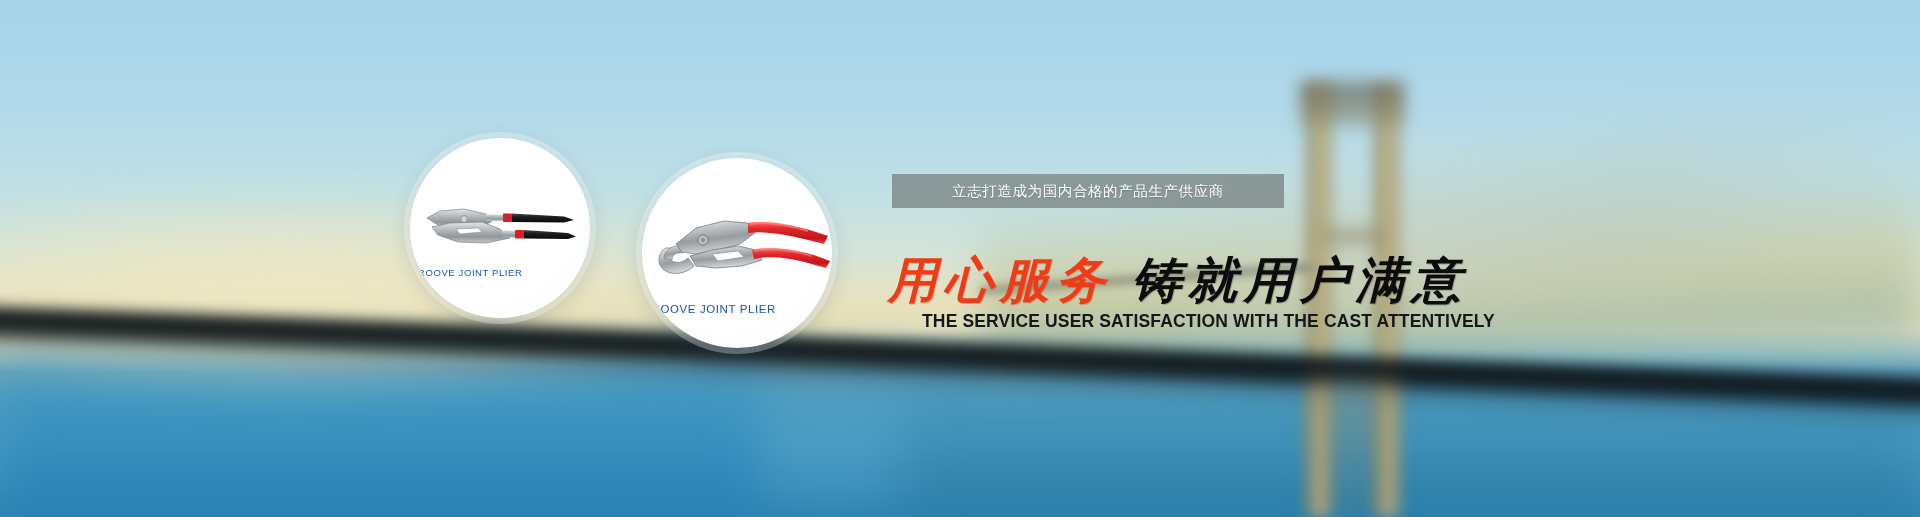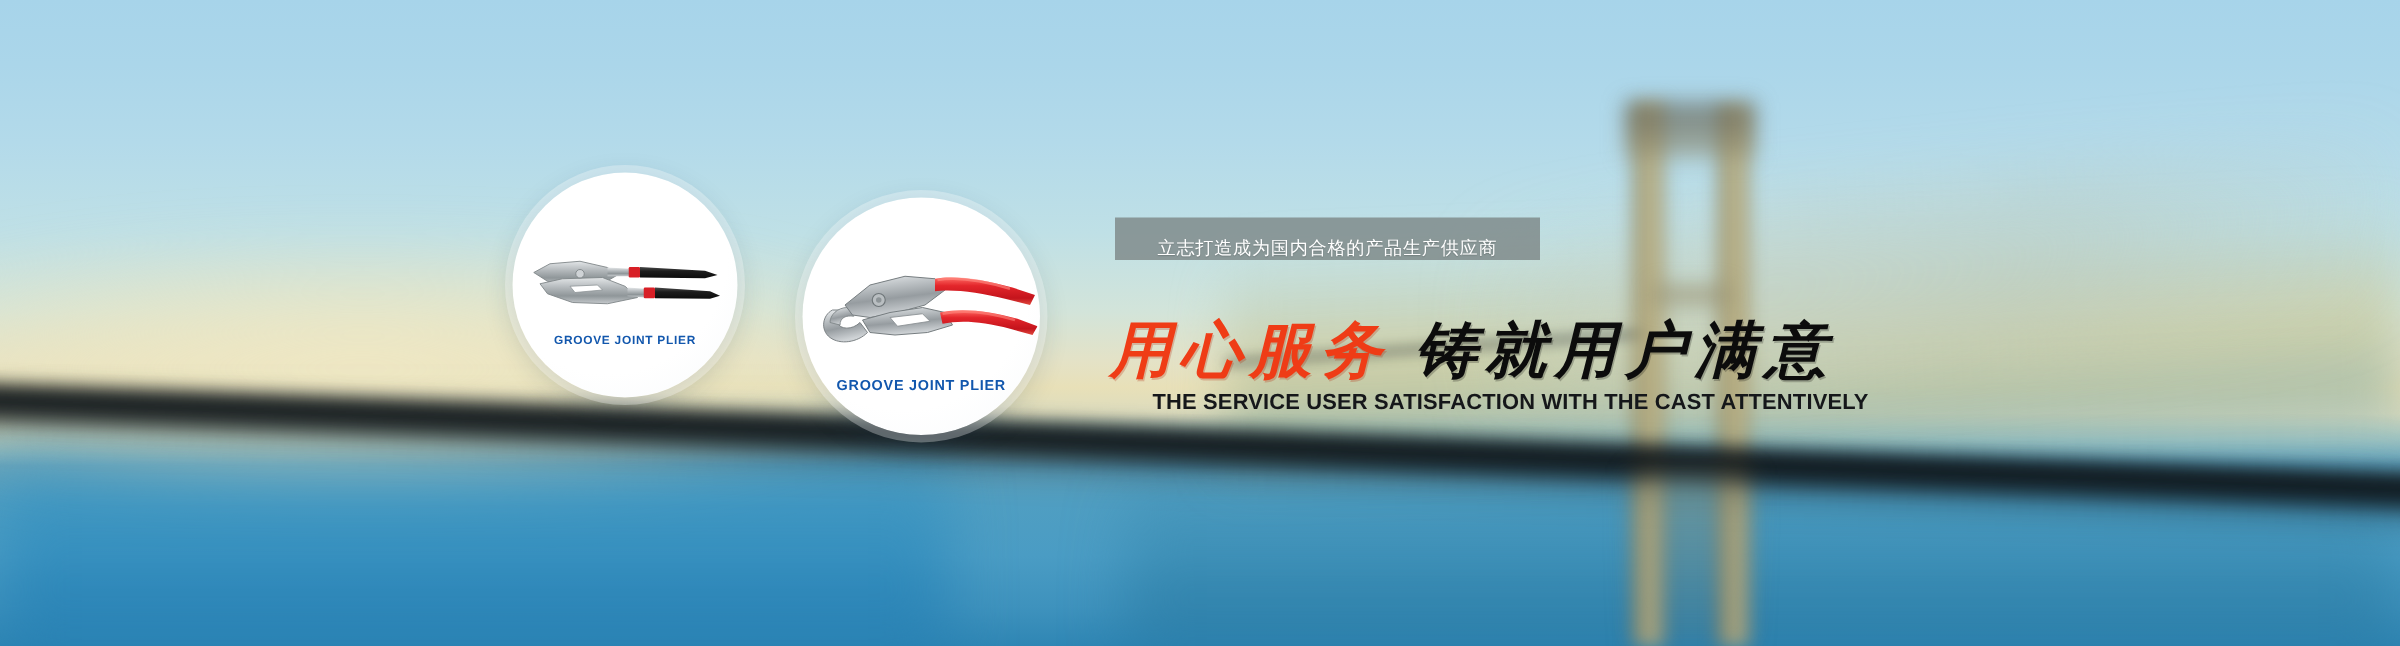--- a/index.html
+++ b/index.html
@@ -177,42 +177,42 @@
       0 0 0 6px rgba(255,255,255,0.30),
       0 6px 22px rgba(30,60,80,0.22);
     overflow:hidden;
   }
   #circle-1 { left:410px; top:138px; width:180px; height:180px; }
   #circle-2 { left:642px; top:158px; width:190px; height:190px; }
 
   .prod-caption {
     position:absolute;
     left:0; right:0;
-    text-align:center;
+    text-align:left;
     color:#1257ad;
-    font-weight:bold;
+    font-weight:normal;
     letter-spacing:0.6px;
     white-space:nowrap;
   }
   #circle-1 .prod-caption { bottom:40px; font-size:9.5px; }
   #circle-2 .prod-caption { bottom:33px; font-size:11.5px; }
 
   
   .plier-art { position:absolute; }
   #plier-1 { left:14px; top:60px; width:152px; height:56px; }
   #plier-2 { left:10px; top:46px; width:178px; height:88px; }
 
   
   .gray-ribbon {
     position:absolute;
     left:892px; top:174px;
-    width:340px; height:34px;
+    width:392px; height:34px;
     background:rgba(124,134,134,0.80);
     display:flex;
-    align-items:flex-end;
+    align-items:center;
     justify-content:center;
   }
   .gray-ribbon span {
     color:#ffffff;
     font-size:14.5px;
     letter-spacing:0.6px;
     text-shadow:0 1px 1px rgba(0,0,0,0.18);
     white-space:nowrap;
   }
 

